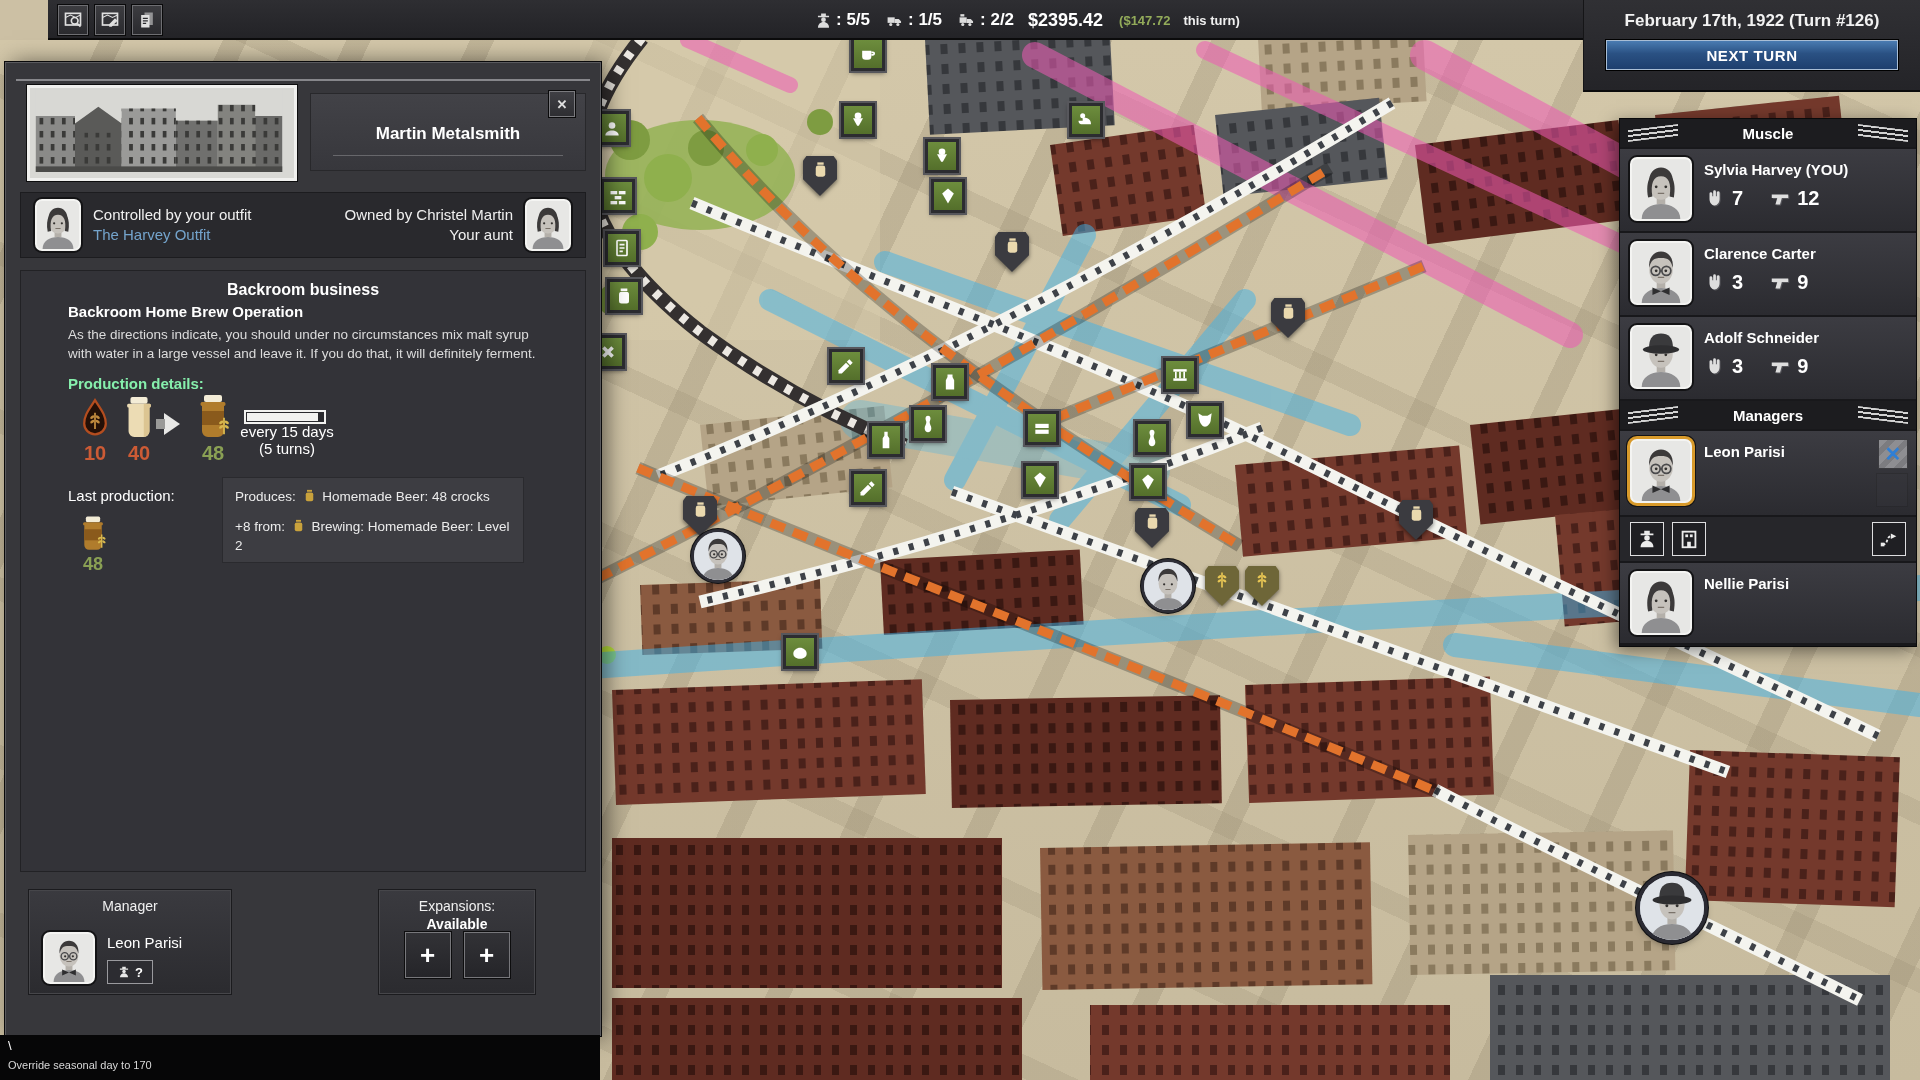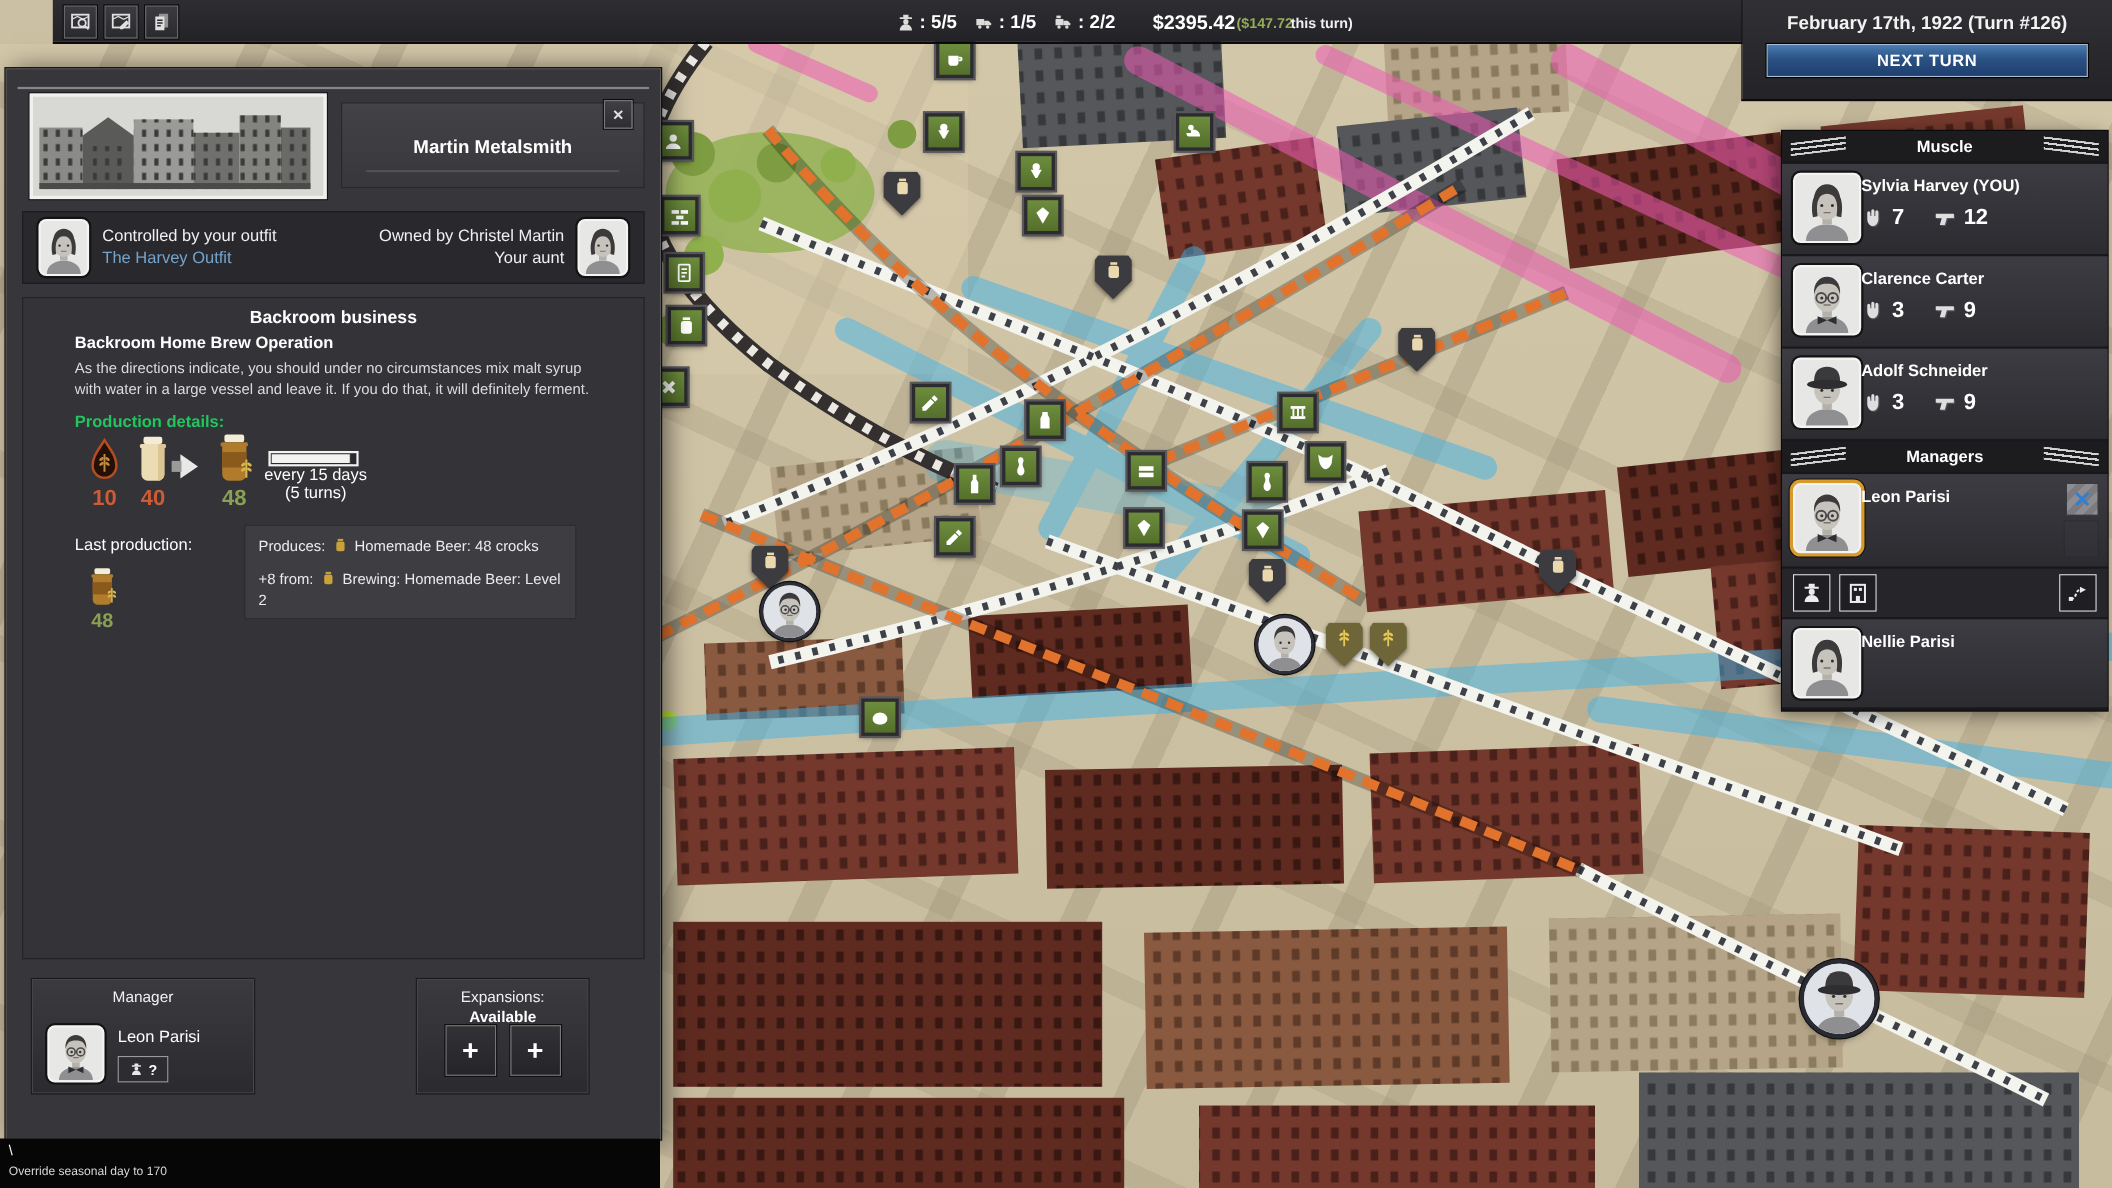--- a/index.html
+++ b/index.html
@@ -35,21 +35,21 @@
   .topbar{position:absolute;left:0;top:0;width:1920px;height:40px;z-index:40;
       background:linear-gradient(#2e2e32,#232327);border-bottom:2px solid #0b0b0c;box-sizing:border-box;margin-left:48px;}
   .tool-btn{position:absolute;top:5px;width:30px;height:30px;color:#e0e0e0;cursor:pointer;
       background:linear-gradient(#3c3c40,#2a2a2e);border:1px solid #6e6e72;box-shadow:0 0 0 1px #0a0a0b;
       display:flex;align-items:center;justify-content:center;padding:0;}
   .tool-btn svg{width:20px;height:20px;}
   .stats{position:absolute;left:766px;top:0;height:40px;display:flex;align-items:center;gap:16px;
       color:#fff;font-weight:bold;font-size:17px;}
   .stat{display:flex;align-items:center;gap:3px;}
   .stat svg{width:19px;height:19px;color:#dcdcdc;}
-  .money{position:absolute;left:1000px;top:0;height:40px;display:flex;align-items:center;gap:1px;}
+  .money{position:absolute;left:980px;top:0;height:40px;display:flex;align-items:center;gap:16px;}
   .money .amt{color:#fff;font-weight:bold;font-size:18px;}
   .money .delta{color:#93ab5a;font-weight:bold;font-size:13px;}
   .money .delta-rest{color:#f0f0f0;font-weight:bold;font-size:13px;margin-left:-3px;}
 
   
   .tr-panel{position:absolute;right:0;top:0;width:337px;height:92px;z-index:41;
       background:linear-gradient(#303034,#242428);border-left:1px solid #151517;border-bottom:2px solid #0b0b0c;box-sizing:border-box;}
   .date{text-align:center;margin-top:11px;font-weight:bold;font-size:17px;color:#f2f2f2;}
   .next-turn{display:block;margin:9px auto 0;width:292px;height:30px;cursor:pointer;
       background:linear-gradient(#4a7cb2,#2a5183 45%,#1e3f6e);border:1px solid #a9bed5;box-shadow:0 0 0 1px #000;
@@ -75,21 +75,21 @@
   .pframe .facesvg{border-radius:5px;background:#e7e7e5;}
   .pf-sm{width:46px;height:52px;}
   .own-col{line-height:20px;font-size:15px;color:#f0f0f0;}
   .own-col .link{color:#74a4cc;cursor:pointer;}
   .own-right{margin-left:auto;text-align:right;}
 
   .bizbox{position:absolute;left:14px;right:14px;top:207px;height:600px;background:#333338;border:1px solid #222225;}
   .biz-head{text-align:center;margin-top:10px;font-size:16px;font-weight:bold;color:#fff;}
   .op-title{position:absolute;left:47px;top:32px;font-size:15px;font-weight:bold;color:#fff;}
   .op-desc{position:absolute;left:47px;right:34px;top:54px;font-size:13.5px;line-height:19px;color:#dcdcdc;}
-  .prod-label{position:absolute;left:47px;top:104px;font-size:15px;font-weight:bold;color:#22c55e;}
+  .prod-label{position:absolute;left:47px;top:104px;font-size:15px;font-weight:bold;color:#86efac;}
   .res{position:absolute;text-align:center;}
   .res svg{display:block;margin:0 auto;}
   .res .val{font-size:20px;font-weight:bold;margin-top:1px;}
   .val-in{color:#cd5b35;} .val-out{color:#8aa054;}
   .arrow{position:absolute;left:143px;top:142px;width:0;height:0;border-left:16px solid #e8e8e6;
       border-top:11px solid transparent;border-bottom:11px solid transparent;}
   .arrow::before{content:"";position:absolute;left:-24px;top:-5px;width:9px;height:10px;background:#9a9a98;}
   .pbar{position:absolute;left:223px;top:139px;width:82px;height:14px;border:2px solid #f2f2f0;background:#2a2a2e;box-sizing:border-box;}
   .pbar .fill{height:100%;width:94%;background:#f2f2f0;box-shadow:inset 0 0 0 1px #2a2a2e;}
   .cycle{position:absolute;left:206px;top:152px;width:120px;text-align:center;font-size:15px;color:#fff;line-height:17px;}
@@ -130,21 +130,21 @@
   
   .rpanel{position:absolute;left:1620px;top:119px;width:296px;z-index:30;background:#18181b;
       box-shadow:0 0 0 1px #0a0a0b, -4px 4px 16px rgba(0,0,0,.5);padding-bottom:3px;}
   .sec-head{height:28px;background:#1c1c1f;position:relative;display:flex;align-items:center;justify-content:center;
       color:#fff;font-weight:bold;font-size:15px;}
   .sec-head::before,.sec-head::after{content:"";position:absolute;top:8px;width:50px;height:12px;
       background:repeating-linear-gradient(to bottom,#d2d2d2 0 2px,transparent 2px 5px);}
   .sec-head::before{left:8px;transform:skewY(-7deg);}
   .sec-head::after{right:8px;transform:skewY(7deg);}
   .crew-row{margin-top:2px;height:82px;background:linear-gradient(#3c3c42,#2b2b30);position:relative;
-      display:flex;padding:8px 10px;box-sizing:border-box;cursor:pointer;}
+      display:flex;padding:8px 10px;box-sizing:border-box;gap:12px;cursor:pointer;}
   .crew-row .pframe{width:62px;height:64px;}
   .gold .pframe{box-shadow:0 0 0 3px #d89a2b,0 0 0 4px #131315;}
   .crew-name{font-weight:bold;font-size:15px;color:#fff;margin-top:4px;}
   .crew-stats{display:flex;gap:26px;margin-top:9px;align-items:center;font-weight:bold;font-size:20px;color:#fff;}
   .cstat{display:flex;align-items:center;gap:6px;}
   .cstat svg{width:22px;height:22px;color:#dedede;filter:drop-shadow(1px 1px 0 #55555a);}
   .locate-btn{position:absolute;right:8px;top:8px;width:30px;height:30px;cursor:pointer;padding:0;
       background:repeating-linear-gradient(135deg,#8e8e92 0 6px,#7c7c80 6px 12px);border:1px solid #3a3a3e;
       display:flex;align-items:center;justify-content:center;color:#2f7fd6;font-size:20px;font-weight:bold;}
   .ghost-btn{position:absolute;right:8px;top:42px;width:30px;height:32px;background:#3a3a40;opacity:.3;border:1px solid #222;}

